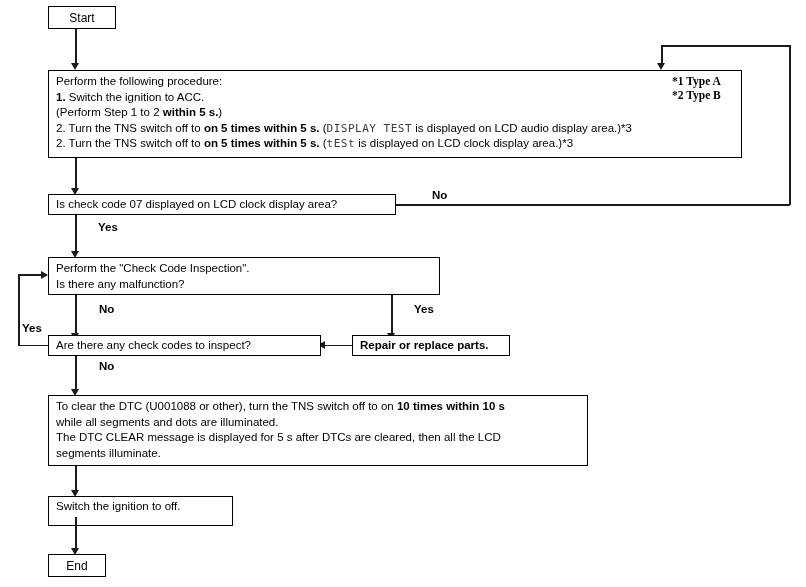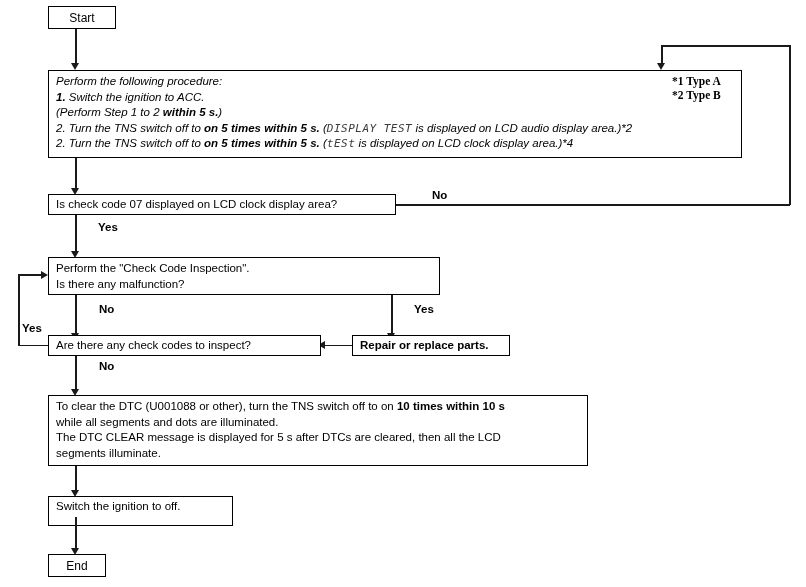--- a/index.html
+++ b/index.html
@@ -103,27 +103,27 @@
 
 <div id="canvas">
 
   <div class="box terminal" style="left:48px; top:6px; width:68px; height:23px;">
     <div class="pad">Start</div>
   </div>
 
   <div class="ln lnv" style="left:75px; top:29px; height:36px;"></div>
   <div class="ah ah-down" style="left:71.3px; top:63px;"></div>
 
-  <div class="box" style="left:48px; top:70px; width:694px; height:88px;font-style:italic;">
+  <div class="box" style="left:48px; top:70px; width:694px; height:88px;">
     <div class="pad">
       <div>Perform the following procedure:</div>
       <div><b>1.</b><span> Switch the ignition to ACC.</span></div>
       <div><span>(Perform Step 1 to 2 </span><b>within 5 s.</b><span>)</span></div>
-      <div><span>2. Turn the TNS switch off to </span><b>on 5 times within 5 s.</b><span> (</span><span class="lcd">DISPLAY TEST</span><span> is displayed on LCD audio display area.)*2</span></div>
-      <div><span>2. Turn the TNS switch off to </span><b>on 5 times within 5 s.</b><span> (</span><span class="lcd">tESt</span><span> is displayed on LCD clock display area.)*4</span></div>
+      <div><span>2. Turn the TNS switch off to </span><b>on 5 times within 5 s.</b><span> (</span><span class="lcd">DISPLAY TEST</span><span> is displayed on LCD audio display area.)*3</span></div>
+      <div><span>2. Turn the TNS switch off to </span><b>on 5 times within 5 s.</b><span> (</span><span class="lcd">tESt</span><span> is displayed on LCD clock display area.)*3</span></div>
     </div>
   </div>
 
   <div class="legend" style="left:672px; top:74px;font-family:Liberation Serif, serif;">
     <div>*1 Type A</div>
     <div>*2 Type B</div>
   </div>
 
   <div class="ln lnh" style="left:396px; top:204px; width:394px;"></div>
   <div class="ln lnv" style="left:789px; top:45px; height:160px;"></div>

